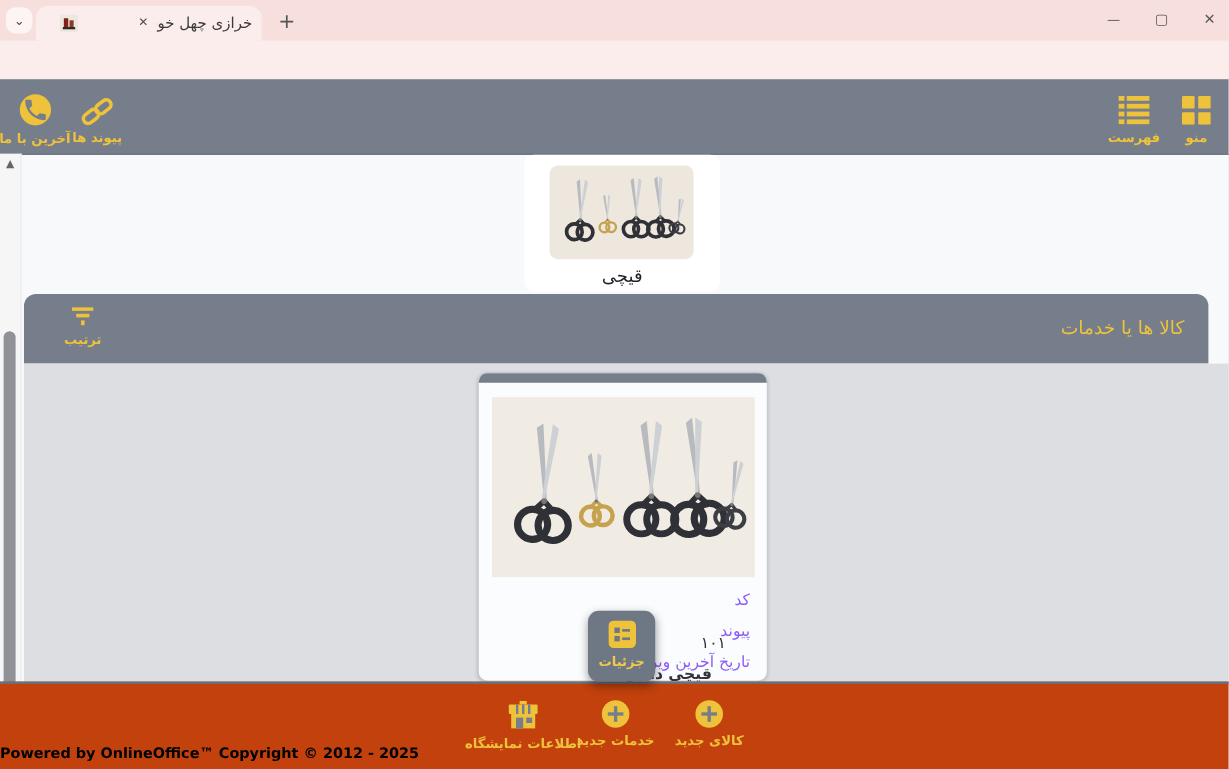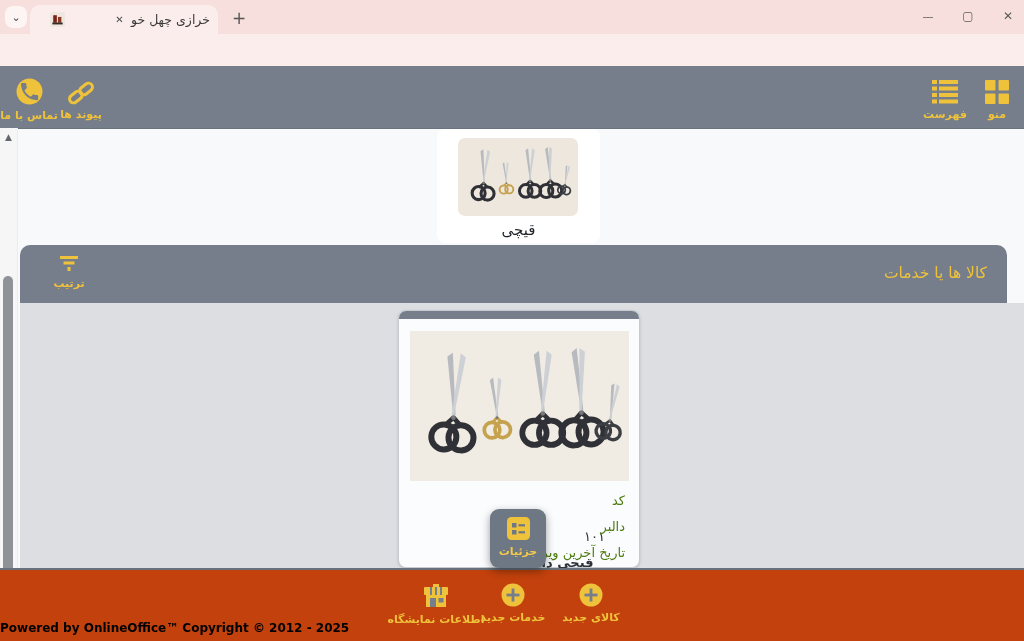--- a/index.html
+++ b/index.html
@@ -15,21 +15,21 @@
   #urlpill{left:96px;top:38px;width:784px;height:25px;background:#F4DFDC;border-radius:13px;}
   .tbtn{color:#59524f;font-size:16px;width:22px;height:22px;}
   
   #navbar{left:0;top:66px;width:1024px;height:62px;background:#757E8A;border-bottom:1px solid #6a737e;}
   .navlbl{color:#EFC23B;font-size:11px;font-weight:bold;white-space:nowrap;}
   #secthead{left:20px;top:245px;width:987px;height:58px;background:#757E8A;border-radius:10px 10px 0 0;}
   #sectbody{left:20px;top:303px;width:1004px;height:265px;background:#DCDEE2;}
   #card{left:398px;top:310px;width:242px;height:258px;background:#FBFCFD;
         border:1px solid #C6CBD1;border-radius:8px;box-sizing:border-box;box-shadow:0 1px 3px rgba(0,0,0,.15);}
   .cardrow{direction:rtl;display:flex;gap:7px;font-size:13px;white-space:nowrap;}
-  .lbl{color:#4d7c0f;} .val{color:#2F343B;margin-top:36px;}
+  .lbl{color:#8b5cf6;} .val{color:#2F343B;margin-top:36px;}
   #details-btn{left:91px;top:198px;width:56px;height:59px;background:#6E7884;border-radius:9px;
         box-shadow:0 3px 8px rgba(0,0,0,.38);z-index:5;}
   #bottombar{left:0;top:568px;width:1024px;height:73px;background:#c2410c;border-top:2px solid #67707b;box-sizing:border-box;}
   #footer-line{left:0;top:621px;width:1024px;text-align:left;font-size:12px;font-weight:bold;color:#000000;}
   
   #scrollbar{left:0;top:128px;width:17px;height:440px;background:#F6F6F6;border-right:1px solid #ECECEC;}
   #scroll-thumb{left:3px;top:148px;width:10px;height:415px;background:#8F9398;border-radius:5px;}
   .rtl{direction:rtl;}
   svg{display:block;}
 </style>
@@ -97,21 +97,21 @@
 
   <div class="abs" id="navbar">
 
     <div class="abs col" style="left:3px;top:12px;width:52px;">
       <span>
         <svg width="27" height="27" viewBox="0 0 27 27">
           <circle cx="13.5" cy="13.5" r="13" fill="#EFC23B"></circle>
           <path transform="translate(2.2 2.2) scale(0.95)" fill="#757E8A" d="M6.6 10.8c1.4 2.8 3.8 5.1 6.6 6.6l2.2-2.2c.3-.3.7-.4 1-.2 1.1.4 2.3.6 3.6.6.6 0 1 .4 1 1V20c0 .6-.4 1-1 1C10.6 21 3 13.4 3 4c0-.6.4-1 1-1h3.5c.6 0 1 .4 1 1 0 1.2.2 2.4.6 3.6.1.3 0 .7-.2 1l-2.3 2.2z"></path>
         </svg>
       </span>
-      <span class="navlbl rtl" style="margin-top:4px;">تماس با ما</span>
+      <span class="navlbl rtl" style="margin-top:4px;">آخرین با ما</span>
     </div>
 
     <div class="abs col" style="left:56px;top:14px;width:50px;text-align:right;">
       <span>
         <svg width="30" height="26" viewBox="0 0 30 26" fill="none" stroke="#EFC23B" stroke-width="3">
           <g transform="rotate(-38 15 13)">
             <rect x="1.5" y="9" width="14" height="8" rx="4"></rect>
             <rect x="14.5" y="9" width="14" height="8" rx="4"></rect>
           </g>
         </svg>
@@ -305,21 +305,21 @@
             <circle cx="23.5" cy="67" r="9.5" fill="none" stroke="#3b3e43" stroke-width="4.5"></circle>
             <circle cx="17" cy="52" r="1.8" fill="#777"></circle>
           </g>
         </svg>
     </div>
     <div class="abs cardrow" style="right:14px;top:182px;">
       <span class="lbl">کد</span>
       <span class="val">۱۰۱</span>
     </div>
     <div class="abs cardrow" style="right:14px;top:208px;">
-      <span class="lbl">دالبر</span>
+      <span class="lbl">پیوند</span>
       <span class="val" style="font-weight:bold;">قیچی دالبر</span>
     </div>
     <div class="abs cardrow" style="right:14px;top:234px;">
       <span class="lbl">تاریخ آخرین ویرایش</span>
       <span class="val">۱۴۰۲</span>
     </div>
     <div class="abs col" id="details-btn">
       <span style="margin-top:8px;">
         <svg width="23" height="23" viewBox="0 0 23 23">
           <rect width="23" height="23" rx="4.5" fill="#EFC23B"></rect>

